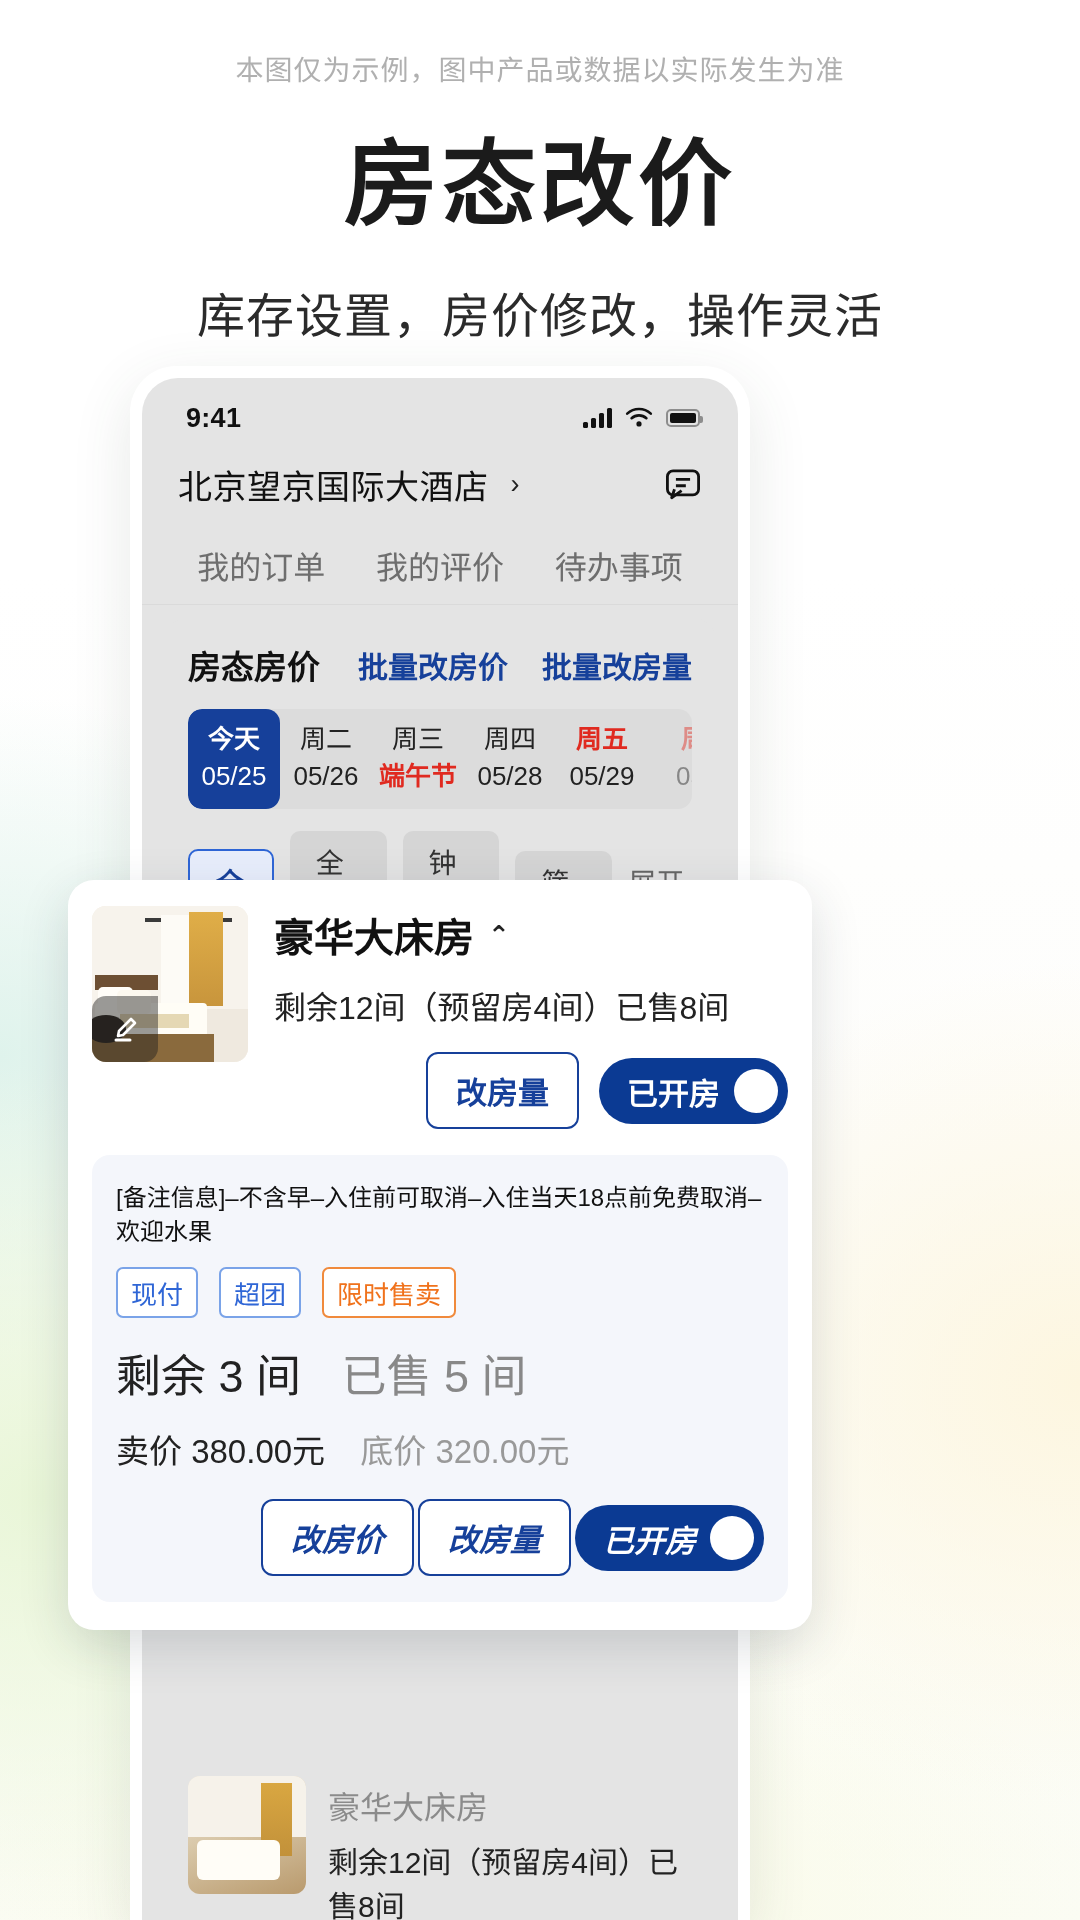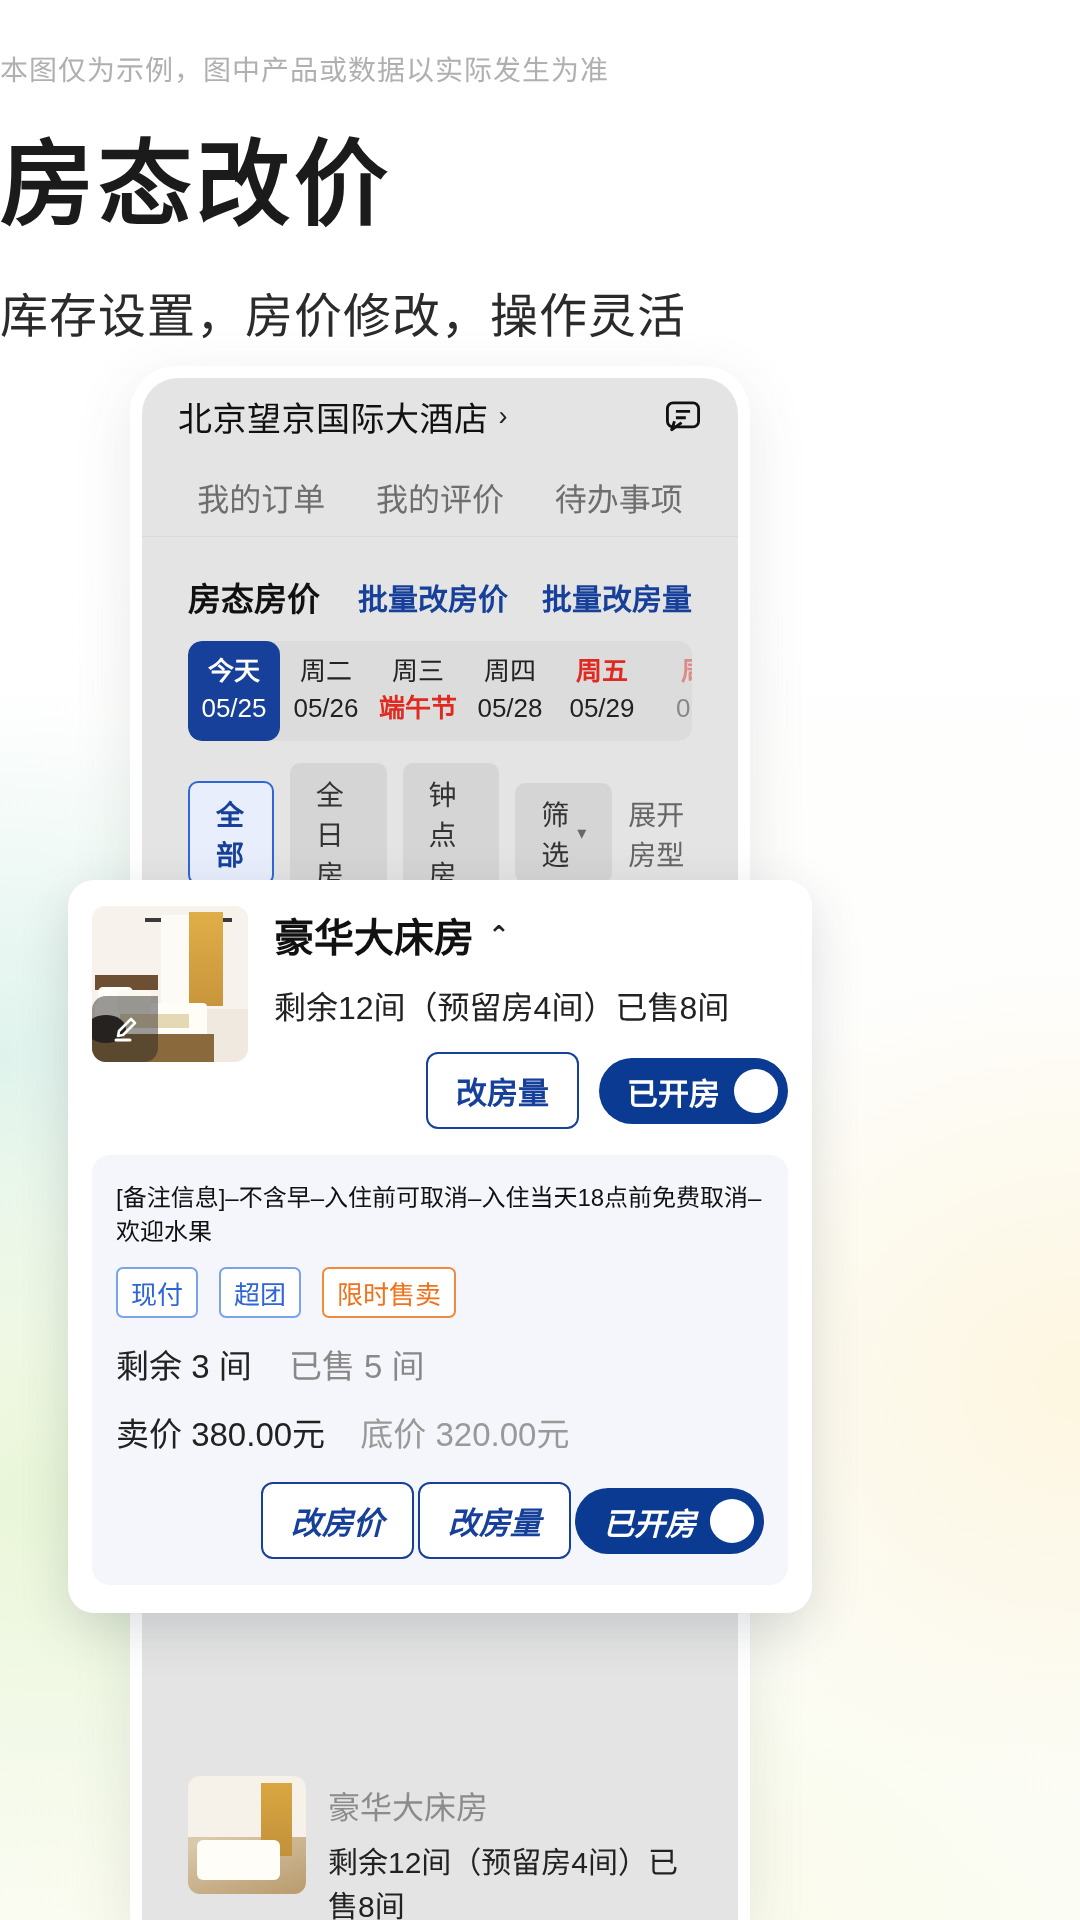--- a/index.html
+++ b/index.html
@@ -19,21 +19,21 @@
       radial-gradient(ellipse 900px 700px at 4% 78%, #e9f6d8 0%, rgba(233,246,216,0) 62%),
       radial-gradient(ellipse 700px 600px at 0% 55%, #dff3ec 0%, rgba(223,243,236,0) 60%),
       radial-gradient(ellipse 800px 700px at 100% 72%, #fdf6e0 0%, rgba(253,246,224,0) 60%),
       radial-gradient(ellipse 900px 500px at 50% 100%, #fafbe8 0%, rgba(250,251,232,0) 65%),
       linear-gradient(180deg, #ffffff 0%, #ffffff 30%, #fdfdfb 60%, #fbfcf4 100%);
   }
 
   
   .hdr {
     position: absolute; left: 0; right: 0; top: 0;
-    text-align: left;
+    text-align: center;
   }
   .disclaimer {
     margin-top: 48px;
     font-size: 28px;
     color: #b0b0b0;
     letter-spacing: 1px;
   }
   .big-title {
     margin-top: 48px;
     font-size: 94px;
@@ -287,43 +287,62 @@
   }
   .rate-name {
     font-size: 24px; color: #111; line-height: 1.42; font-weight: 500;
   }
   .rate-tags { display: flex; gap: 21px; margin-top: 18px; text-align: right; }
   .tag {
     font-size: 26px; padding: 5px 13px; border-radius: 7px;
     border: 2px solid #7aa3e8; color: #2f66d6; background: #fff;
   }
   .tag.orange { border-color: #f08a3c; color: #f0721c; }
-  .rate-stock { margin-top: 22px; font-size: 33px; color: #222; }
+  .rate-stock { margin-top: 22px; font-size: 45px; color: #222; }
   .rate-stock .dim { color: #888; margin-left: 28px; }
   .rate-price { margin-top: 20px; font-size: 33px; color: #222; }
   .rate-price .dim { color: #999; margin-left: 26px; }
   .rate-actions { margin-top: 26px; display: flex; gap: 4px; justify-content: flex-end; align-items: center; font-style: italic; }
 </style>
 </head>
 <body>
 
 <div class="bg-wash"></div>
 
 <div class="hdr">
   <div class="disclaimer">本图仅为示例，图中产品或数据以实际发生为准</div>
   <div class="big-title">房态改价</div>
   <div class="sub-title">库存设置，房价修改，操作灵活</div>
 </div>
 
 <div class="phone">
   <div class="screen">
 
+    <div class="statusbar">
+      <div class="status-time">9:41</div>
+      <div class="status-icons">
+        <div class="bars">
+            <i></i>
+            <i></i>
+            <i></i>
+            <i></i>
+          </div>
+        <svg width="28" height="22" viewBox="0 0 28 22">
+          <path d="M14 19.5a2.6 2.6 0 100-5.2 2.6 2.6 0 000 5.2z" fill="#111"></path>
+          <path d="M6.6 11.2a11 11 0 0114.8 0" stroke="#111" stroke-width="2.6" fill="none" stroke-linecap="round"></path>
+          <path d="M2.2 6.6a17.5 17.5 0 0123.6 0" stroke="#111" stroke-width="2.6" fill="none" stroke-linecap="round"></path>
+        </svg>
+        <div class="battery">
+            <span></span>
+          </div>
+      </div>
+    </div>
 
     <div class="hotel-row">
-      <div style="display:flex;align-items:center;">
+      <div style="display:flex;align-items:center;gap:12px;">
         <span class="hotel-name">北京望京国际大酒店</span>
         <span class="chev-r">›</span>
       </div>
       <svg class="msg-icon" viewBox="0 0 26 24">
         <rect x="2" y="2" width="22" height="17" rx="4" stroke="#111" stroke-width="2" fill="none"></rect>
         <path d="M7 15l-2 6 7-5" stroke="#111" stroke-width="2" fill="none" stroke-linejoin="round"></path>
         <line x1="8" y1="8" x2="18" y2="8" stroke="#111" stroke-width="2"></line>
         <line x1="8" y1="12.5" x2="15" y2="12.5" stroke="#111" stroke-width="2"></line>
       </svg>
     </div>

